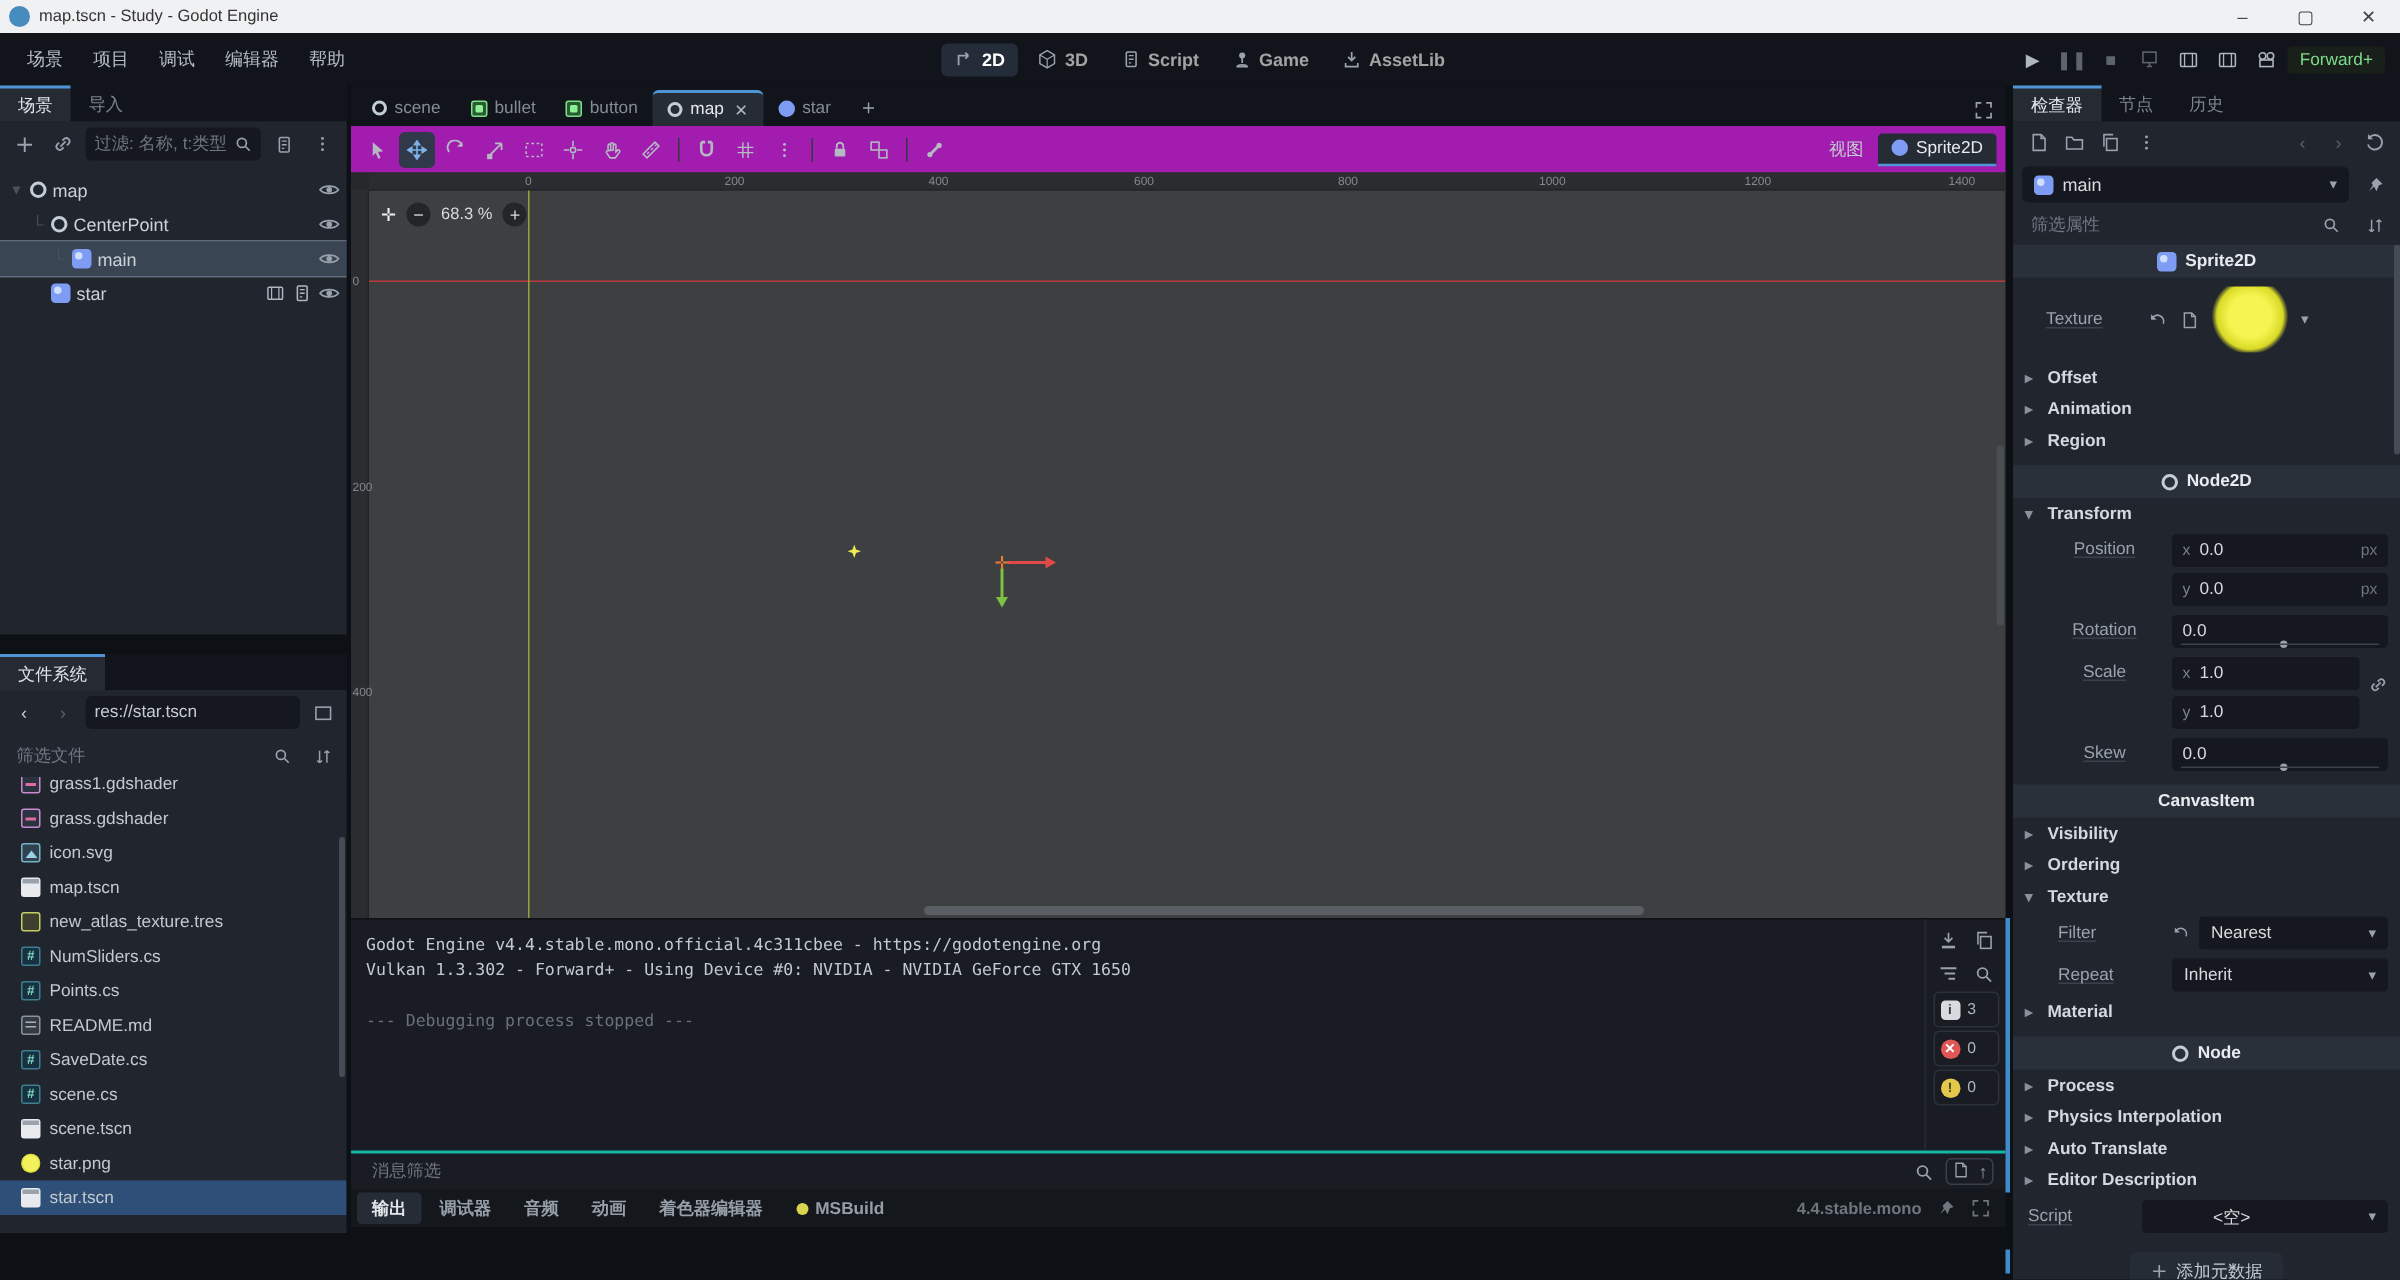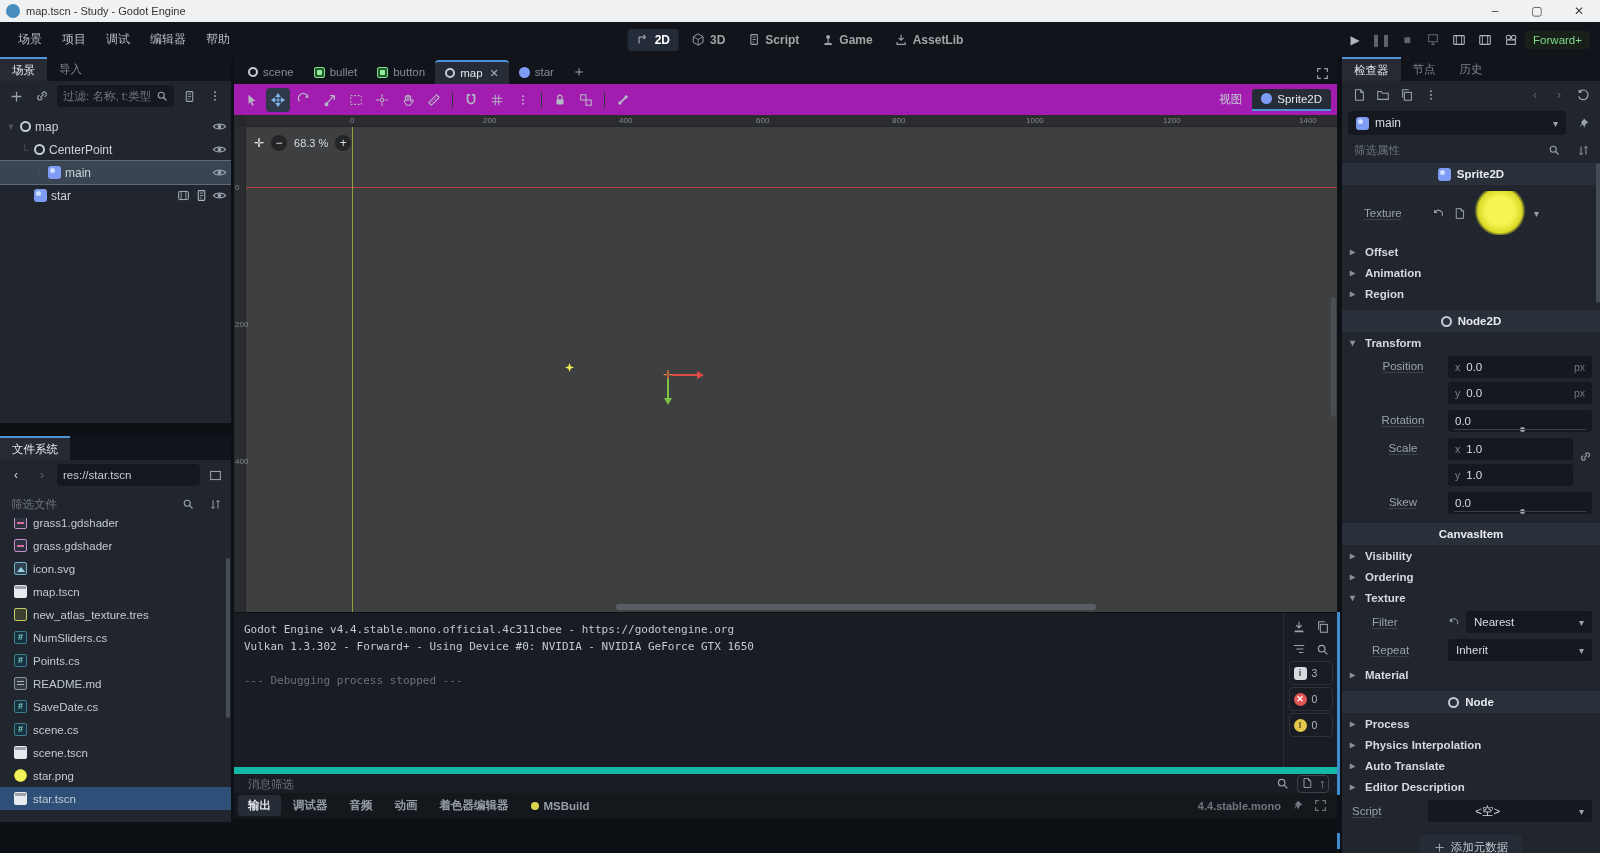--- a/index.html
+++ b/index.html
@@ -125,21 +125,21 @@
   .olog .dim { color:#6a7178; }
   .oside { width:54px; border-left:1px solid #272c33; display:flex; flex-direction:column; align-items:center; padding-top:4px; gap:2px; }
   .oside .orow { display:flex; gap:4px; }
   .obtn { width:20px; height:20px; display:flex; align-items:center; justify-content:center; color:#9aa2ac; }
   .otoggle { width:44px; height:24px; display:flex; align-items:center; gap:5px; border:1px solid #2b313a; border-radius:4px; padding:0 4px; font-size:10.5px; color:#aeb6bf; }
   .dot-ico { width:13px; height:13px; border-radius:3px; display:flex; align-items:center; justify-content:center; font-size:9px; font-weight:bold; }
   .dot-ico.msg { background:#d7dbe0; color:#30353c; }
   .dot-ico.err { background:#e05555; color:#fff; border-radius:50%; }
   .dot-ico.wrn { background:#e3c84b; color:#3c3a20; border-radius:50%; }
 
-  .msgfilter { height:26px; background:#191d23; display:flex; align-items:center; padding:0 8px; gap:8px; border-top:7px solid #14b8a6; }
+  .msgfilter { height:26px; background:#191d23; display:flex; align-items:center; padding:0 8px; gap:8px; border-top:2px solid #14b8a6; }
   .msgfilter .field { flex:1; background:transparent; }
   .mf-box { display:flex; border:1px solid #3a414b; border-radius:4px; padding:1px 3px; gap:6px; color:#9aa2ac; }
 
   .bottom-bar { height:25px; background:#14181d; display:flex; align-items:center; padding:0 4px; gap:2px;font-weight:bold; }
   .btab { padding:3px 10px; color:#969ea8; font-size:11.5px; border-radius:3px; display:flex; align-items:center; gap:5px; }
   .btab.active { background:#262c35; color:#e2e6ea; }
   .csdot { width:8px; height:8px; border-radius:50%; background:#d8d44e; }
   .statusr { margin-left:auto; display:flex; align-items:center; gap:10px; color:#6f767e; font-size:11px; padding-right:6px; }
 
   

